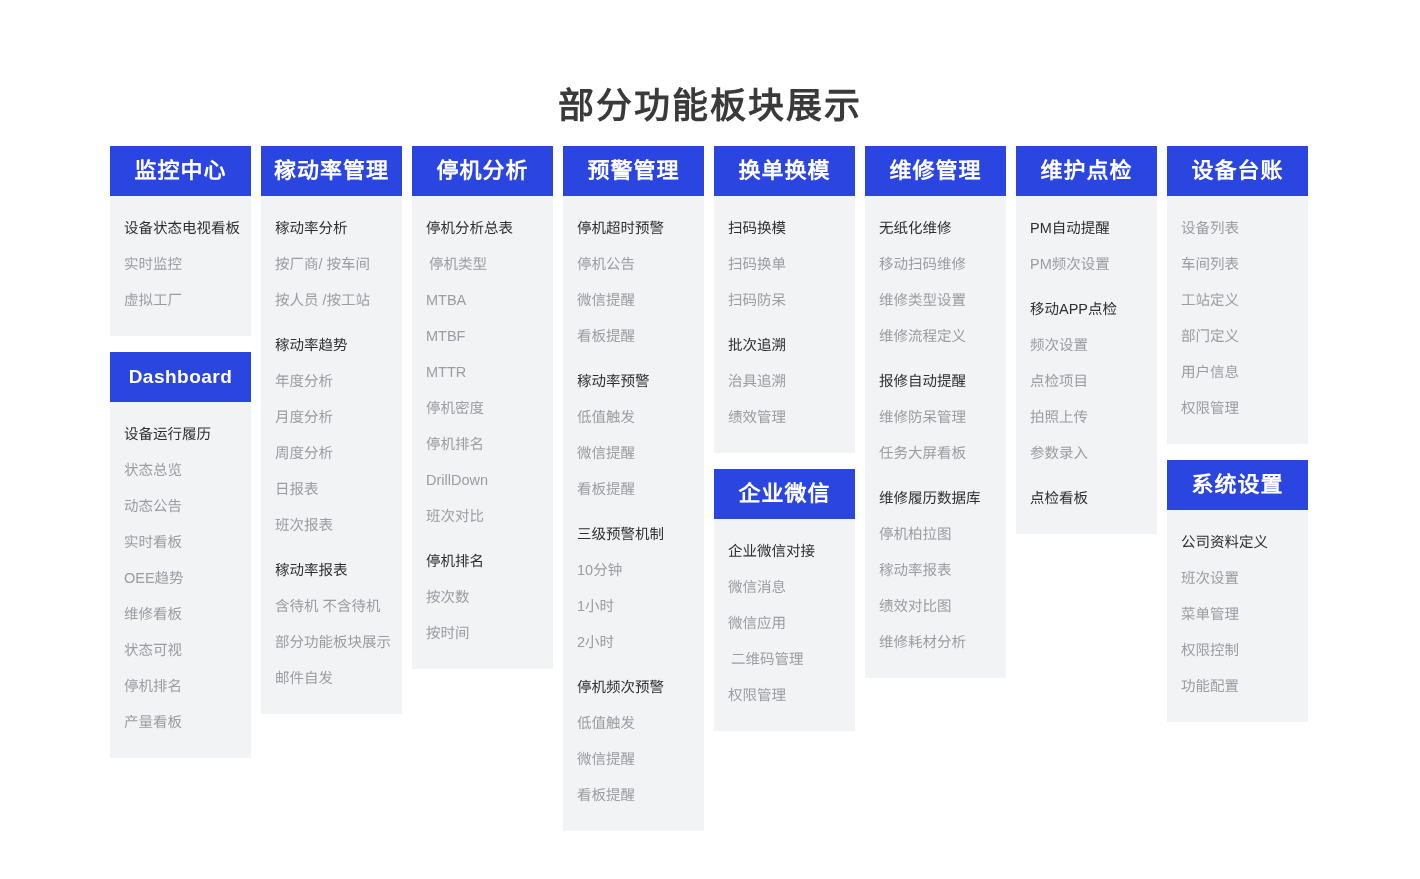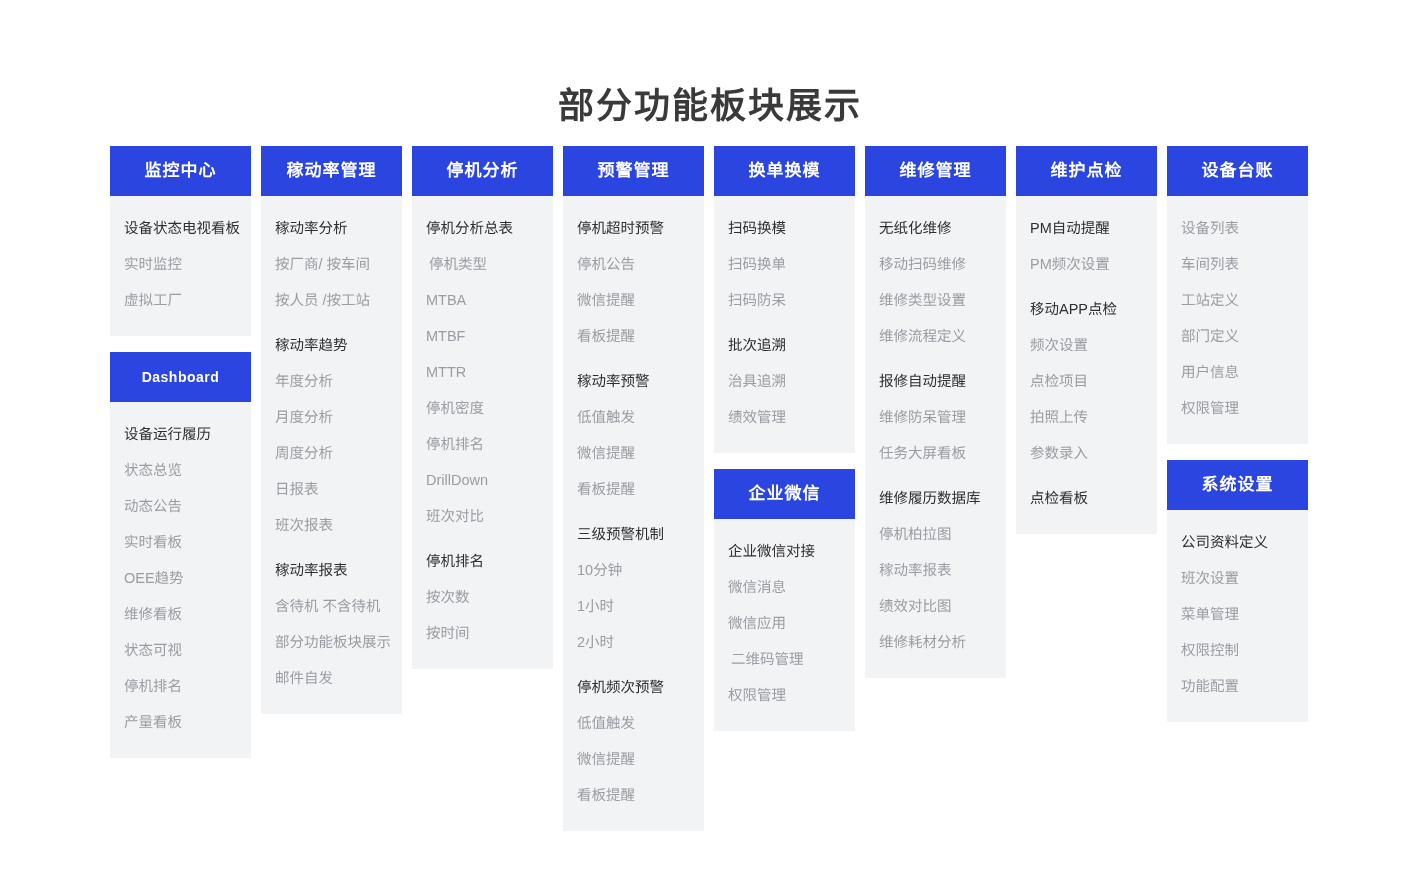--- a/index.html
+++ b/index.html
@@ -47,31 +47,31 @@
     gap: 16px;
   }
   .card {
     display: flex;
     flex-direction: column;
     background: #f2f3f5;
   }
   .card-header {
     background: #2b45e0;
     color: #ffffff;
-    font-size: 17px;
+    font-size: 22px;
     font-weight: bold;
     text-align: center;
     line-height: 50px;
     height: 50px;
     letter-spacing: 1px;
     white-space: nowrap;
     overflow: visible;
   }
   .card-header.latin {
-    font-size: 14px;
+    font-size: 19px;
     letter-spacing: 0.5px;
   }
   .card-body {
     padding: 14px 0 18px 0;
     background: #f2f3f5;
   }
   .item {
     font-size: 14.5px;
     line-height: 36px;
     height: 36px;

